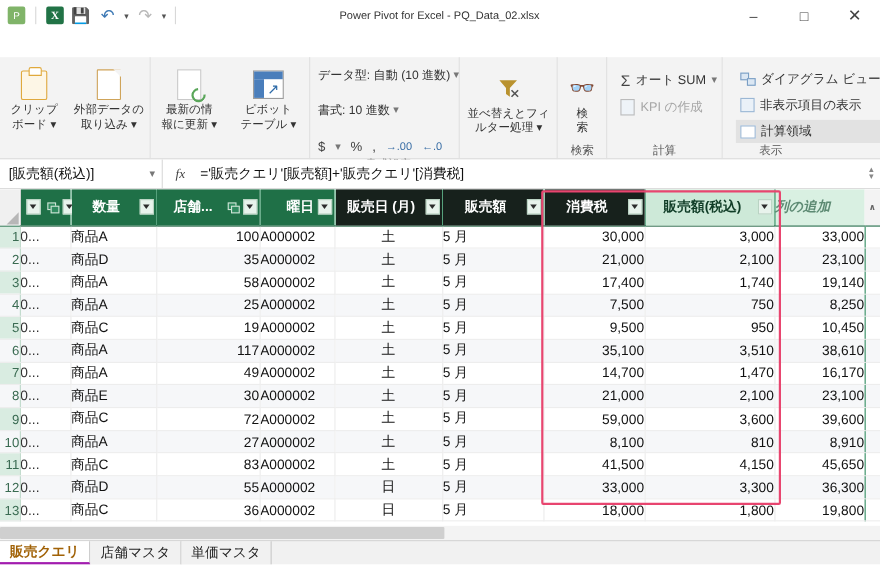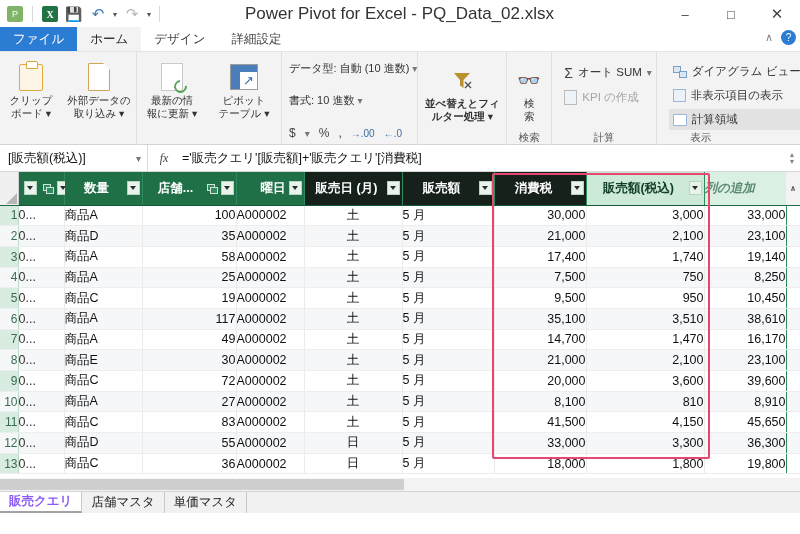--- a/index.html
+++ b/index.html
@@ -35,21 +35,21 @@
     width:16px;height:16px;background:#6aa84f;border-radius:2px;opacity:.85;
     display:flex;align-items:center;justify-content:center;color:#fff;font-size:9px;
   }
   .savei { color:#3c78b4; font-size:14px; }
   .undoi { color:#3c78b4; font-size:15px; }
   .redoi { color:#b8b8b8; font-size:15px; }
   .caret-sm { color:#555; font-size:8px; }
   .title-text {
     position:absolute; left:0; right:1px; top:0; height:28px;
     display:flex; align-items:center; justify-content:center;
-    font-size:17px; color:#333; pointer-events:none;
+    font-size:10px; color:#333; pointer-events:none;
   }
   .wincontrols { position:absolute; right:0; top:0; height:28px; display:flex; }
   .winbtn { width:46px; height:28px; display:flex; align-items:center; justify-content:center;
             font-size:13px; color:#444; }
   .winbtn.close { font-size:15px; }
 
   
   .tabstrip {
     position:absolute; left:0; top:28px; width:800px; height:24px;
     background:#ffffff; display:flex; align-items:flex-end;
@@ -200,22 +200,22 @@
   .hscrollrow { position:absolute; left:0; top:478px; width:800px; height:13px; background:#f3f3f3; }
   .hthumb { position:absolute; left:0; top:1px; width:404px; height:11px; background:#cfcfcf; border-radius:1px;}
 
   .sheettabs {
     position:absolute; left:0; top:491px; width:800px; height:22px;
     background:#f1f1f1; display:flex; align-items:stretch;
     border-top:1px solid #d4d4d4;
   }
   .stab { display:flex; align-items:center; padding:0 9px; font-size:12.5px; color:#222;
           border-right:1px solid #c9c9c9; background:#f1f1f1; }
-  .stab.active { background:#ffffff; color:#8b5cf6; font-weight:bold;
-                 border-bottom:2px solid #a3a3a3; }
+  .stab.active { background:#ffffff; color:#a16207; font-weight:bold;
+                 border-bottom:2px solid #a21caf; }
   .statusbar {
     position:absolute; left:0; top:513px; width:800px; height:21px;
     background:#217346; color:#ffffff; display:flex; align-items:center;
     font-size:11px; padding-left:6px; gap:5px;margin-top:29px;
   }
   .nav-arrow { font-size:9px; color:#cfe6d9; }
   .rec-count { font-weight:bold; font-size:16px; margin:0 4px; }
   .sb-right { position:absolute; right:6px; top:0; height:21px; display:flex; align-items:center; gap:6px; }
   .viewico { width:15px;height:14px; display:flex;align-items:center;justify-content:center;
              font-size:10px; color:#fff; }
@@ -246,30 +246,20 @@
       <span class="sep-v"></span>
     </div>
     <div class="title-text">Power Pivot for Excel - PQ_Data_02.xlsx</div>
     <div class="wincontrols">
       <div class="winbtn">–</div>
       <div class="winbtn">□</div>
       <div class="winbtn close">✕</div>
     </div>
   </div>
 
-  <div class="tabstrip">
-    <div class="rtab file">ファイル</div>
-    <div class="rtab active">ホーム</div>
-    <div class="rtab">デザイン</div>
-    <div class="rtab">詳細設定</div>
-    <div class="tab-right">
-      <span class="chev-up">∧</span>
-      <span class="help-circle">?</span>
-    </div>
-  </div>
 
   <div class="ribbon">
 
     <div class="rgroup" style="width:140px;">
       <div class="rgroup-body">
         <div class="bigbtn">
           <div class="bi">
               <span class="ico-clip"></span>
             </div>
           <div class="bl"><span>クリップ</span><br><span>ボード ▾</span></div>
@@ -324,21 +314,21 @@
           <span>%</span>
           <span>,</span>
           <span style="font-size:10px;color:#3a6ea5;">→.00</span>
           <span style="font-size:10px;color:#3a6ea5;">←.0</span>
         </div>
       </div>
       <div class="rgroup-label" style="align-self:center;">書式設定</div>
     </div>
 
     <div class="rgroup" style="width:92px;">
-      <div class="rgroup-body" style="padding-top:8px;font-weight:bold;">
+      <div class="rgroup-body" style="padding-top:8px;">
         <div class="bigbtn" style="width:88px;">
           <div class="bi">
             <span class="ico-filter">
               <svg width="22" height="22" viewBox="0 0 22 22">
                   <polygon points="3,4 19,4 12.5,11 12.5,19 9,16.5 9,11" fill="#b9922e"></polygon>
                   <path d="M14 13 l6 6 M20 13 l-6 6" stroke="#555" stroke-width="1.4" fill="none"></path>
                 </svg>
             </span>
           </div>
           <div class="bl"><span>並べ替えとフィ</span><br><span>ルター処理 ▾</span></div>
@@ -623,21 +613,21 @@
           <td class="vs"></td>
         </tr>
         <tr class="drow">
           <td class="rownum">9</td>
           <td class="cell trunc">0...</td>
           <td class="cell">商品C</td>
           <td class="cell num">72</td>
           <td class="cell">A000002</td>
           <td class="cell ctr">土</td>
           <td class="cell">5 月</td>
-          <td class="cell num">20,000</td>
+          <td class="cell num">59,000</td>
           <td class="cell num sel-left">3,600</td>
           <td class="cell num calccol sel-right">39,600</td>
           <td class="cell"></td>
           <td class="vs"></td>
         </tr>
         <tr class="drow alt">
           <td class="rownum">10</td>
           <td class="cell trunc">0...</td>
           <td class="cell">商品A</td>
           <td class="cell num">27</td>

